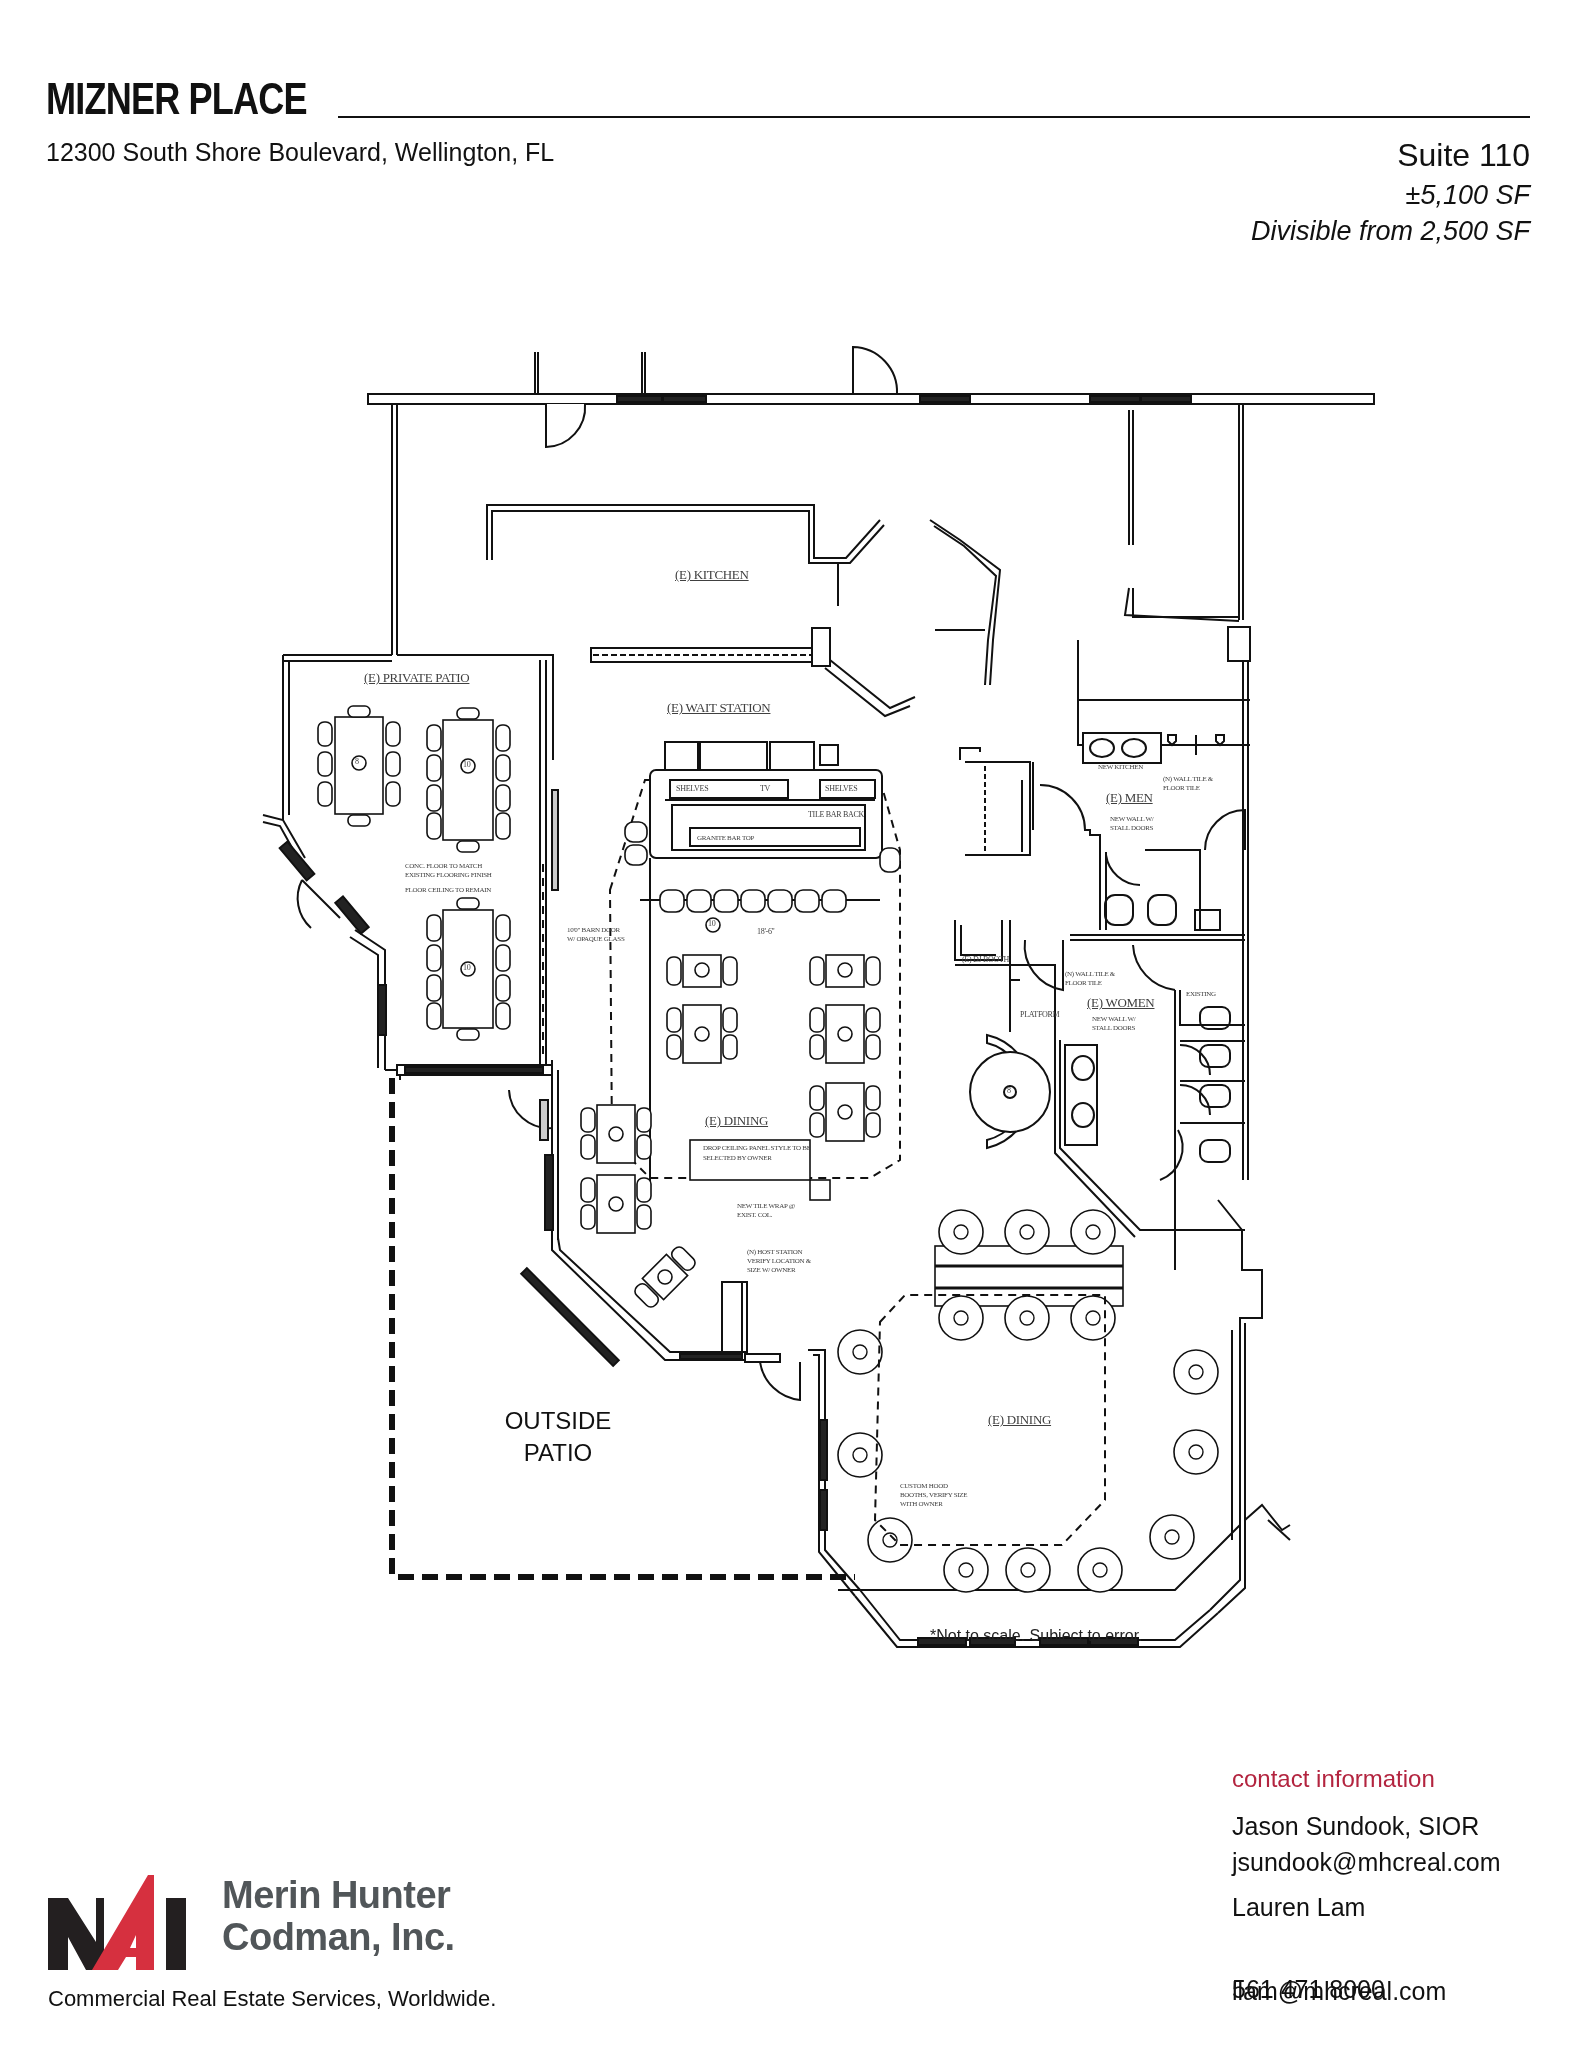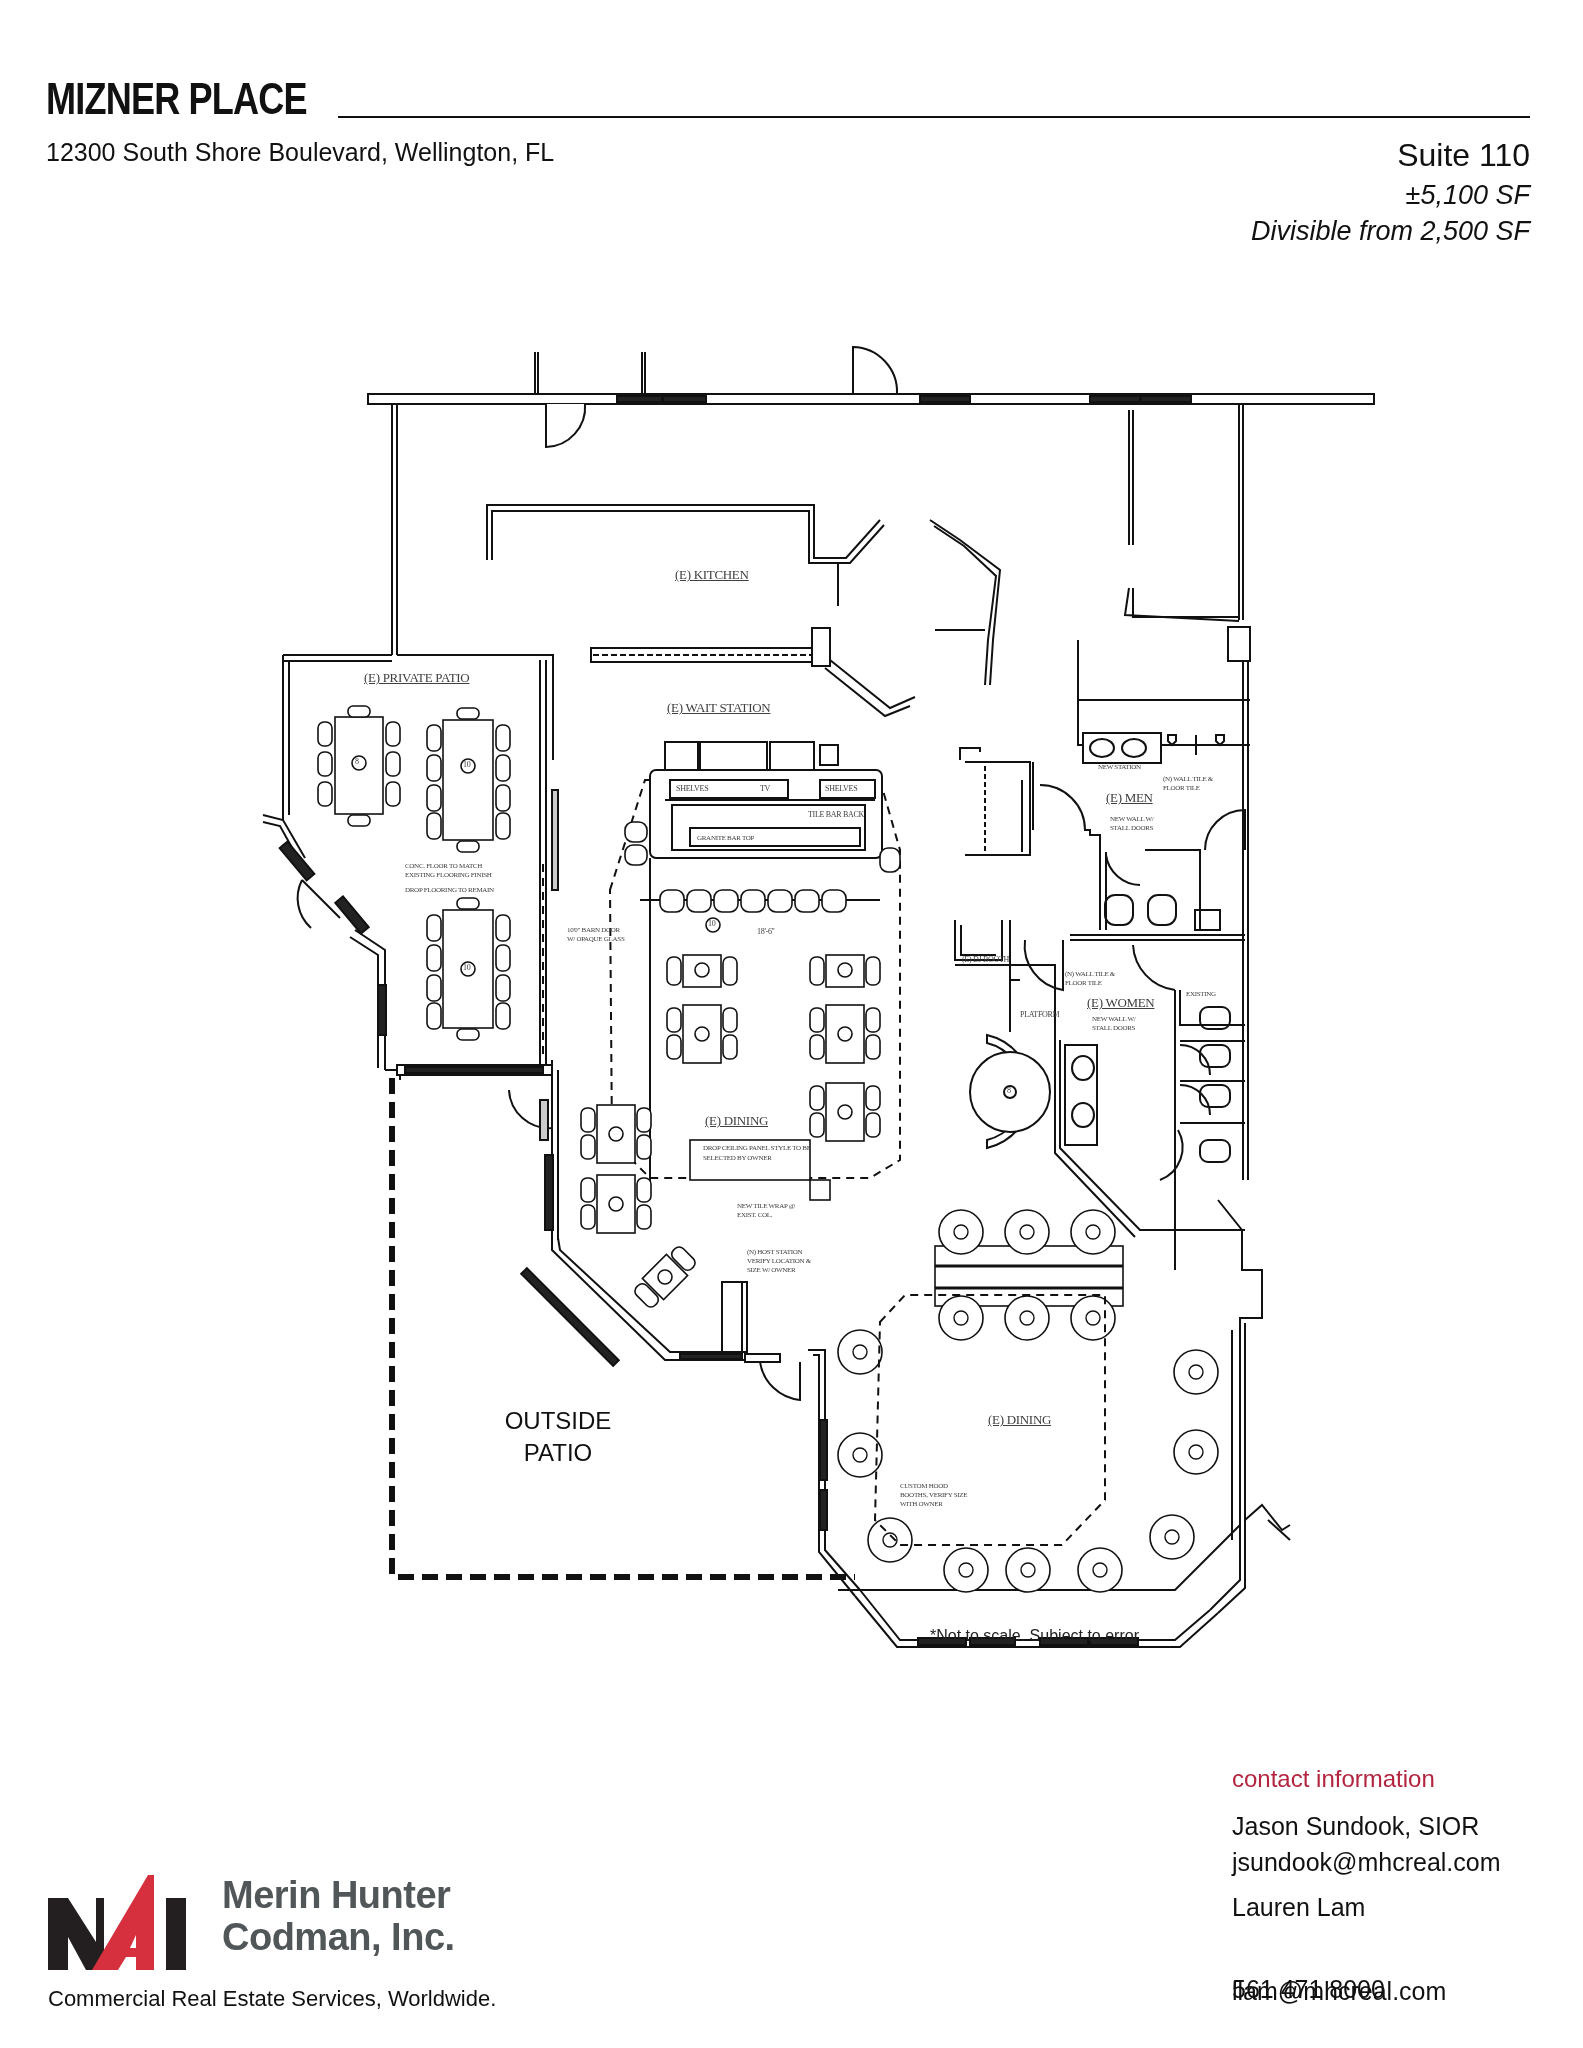--- a/index.html
+++ b/index.html
@@ -371,26 +371,26 @@
 <div class="lbl" style="left:1020px;top:1010px;font-size:8px;">PLATFORM</div>
 
 <div class="lbl" style="left:676px;top:784px;font-size:8px;">SHELVES</div>
 <div class="lbl" style="left:760px;top:784px;font-size:8px;">TV</div>
 <div class="lbl" style="left:825px;top:784px;font-size:8px;">SHELVES</div>
 <div class="lbl" style="left:808px;top:810px;font-size:8px;">TILE BAR BACK</div>
 <div class="lbl" style="left:697px;top:834px;font-size:7px;width:60px;white-space:normal;">GRANITE BAR TOP</div>
 <div class="lbl" style="left:757px;top:927px;font-size:8px;">18'-6"</div>
 <div class="lbl" style="left:567px;top:926px;font-size:7px;width:58px;white-space:normal;line-height:9px;">10'0" BARN DOOR W/ OPAQUE GLASS</div>
 <div class="lbl" style="left:405px;top:862px;font-size:7px;width:105px;white-space:normal;line-height:9px;">CONC. FLOOR TO MATCH EXISTING FLOORING FINISH</div>
-<div class="lbl" style="left:405px;top:886px;font-size:7px;">DROP FLOORING TO REMAIN</div>
+<div class="lbl" style="left:405px;top:886px;font-size:7px;">FLOOR CEILING TO REMAIN</div>
 <div class="lbl" style="left:703px;top:1143px;font-size:7px;width:112px;white-space:normal;line-height:10px;">DROP CEILING PANEL STYLE TO BE SELECTED BY OWNER</div>
 <div class="lbl" style="left:737px;top:1202px;font-size:7px;width:70px;white-space:normal;line-height:9px;">NEW TILE WRAP @ EXIST. COL.</div>
 <div class="lbl" style="left:747px;top:1248px;font-size:7px;width:72px;white-space:normal;line-height:9px;">(N) HOST STATION VERIFY LOCATION &amp; SIZE W/ OWNER</div>
 <div class="lbl" style="left:900px;top:1482px;font-size:7px;width:72px;white-space:normal;line-height:9px;">CUSTOM HOOD BOOTHS, VERIFY SIZE WITH OWNER</div>
-<div class="lbl" style="left:1098px;top:763px;font-size:7px;">NEW STATION</div>
+<div class="lbl" style="left:1098px;top:763px;font-size:7px;">NEW KITCHEN</div>
 <div class="lbl" style="left:1163px;top:775px;font-size:7px;width:58px;white-space:normal;line-height:9px;">(N) WALL TILE &amp; FLOOR TILE</div>
 <div class="lbl" style="left:1110px;top:815px;font-size:7px;width:58px;white-space:normal;line-height:9px;">NEW WALL W/ STALL DOORS</div>
 <div class="lbl" style="left:1065px;top:970px;font-size:7px;width:60px;white-space:normal;line-height:9px;">(N) WALL TILE &amp; FLOOR TILE</div>
 <div class="lbl" style="left:1092px;top:1015px;font-size:7px;width:60px;white-space:normal;line-height:9px;">NEW WALL W/ STALL DOORS</div>
 <div class="lbl" style="left:1186px;top:990px;font-size:7px;">EXISTING</div>
 
 <div class="lbl" style="left:355px;top:757px;font-size:8px;">8</div>
 <div class="lbl" style="left:463px;top:760px;font-size:8px;">10</div>
 <div class="lbl" style="left:463px;top:963px;font-size:8px;">10</div>
 <div class="lbl" style="left:708px;top:919px;font-size:8px;">10</div>

